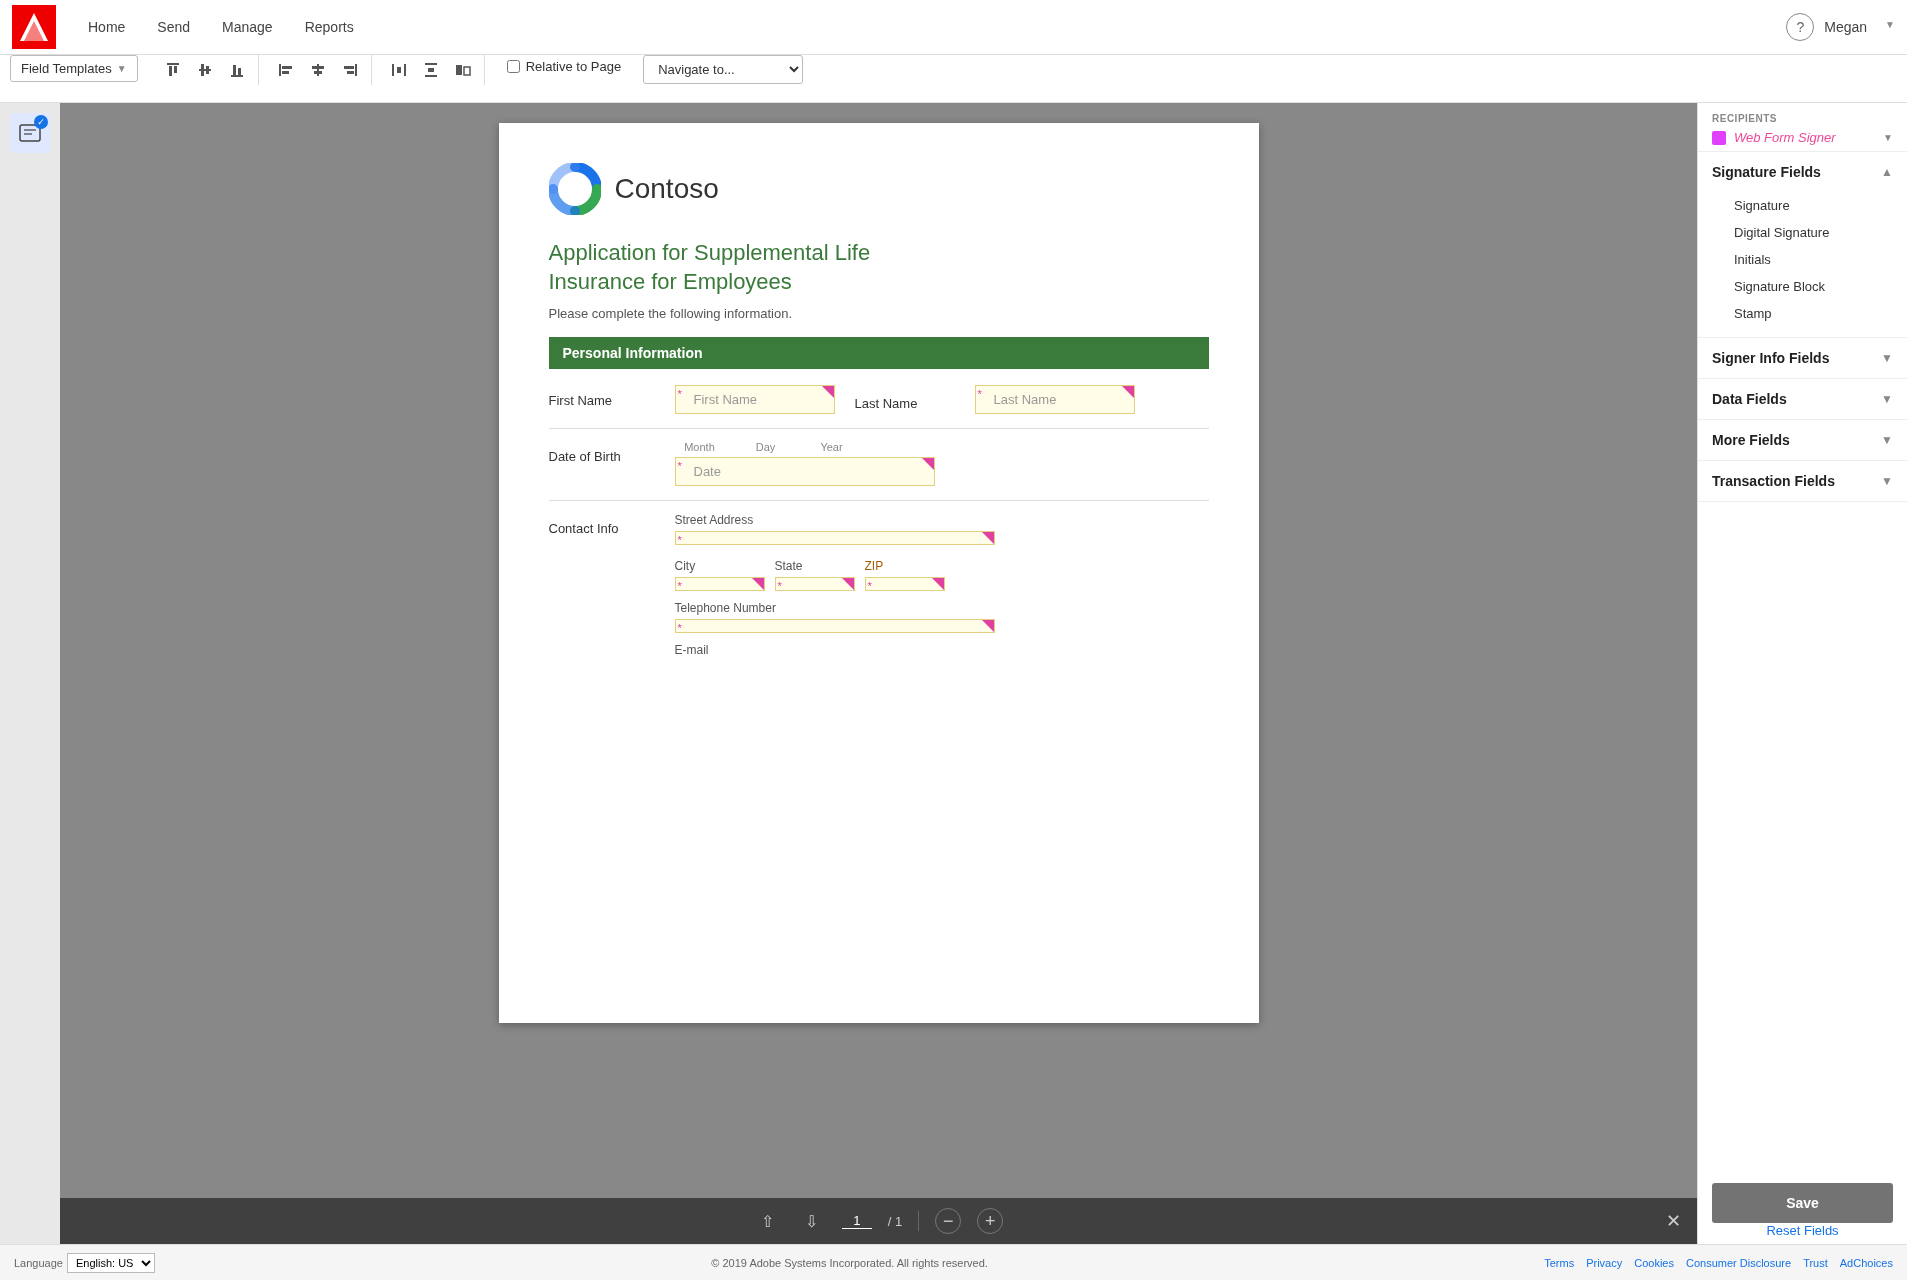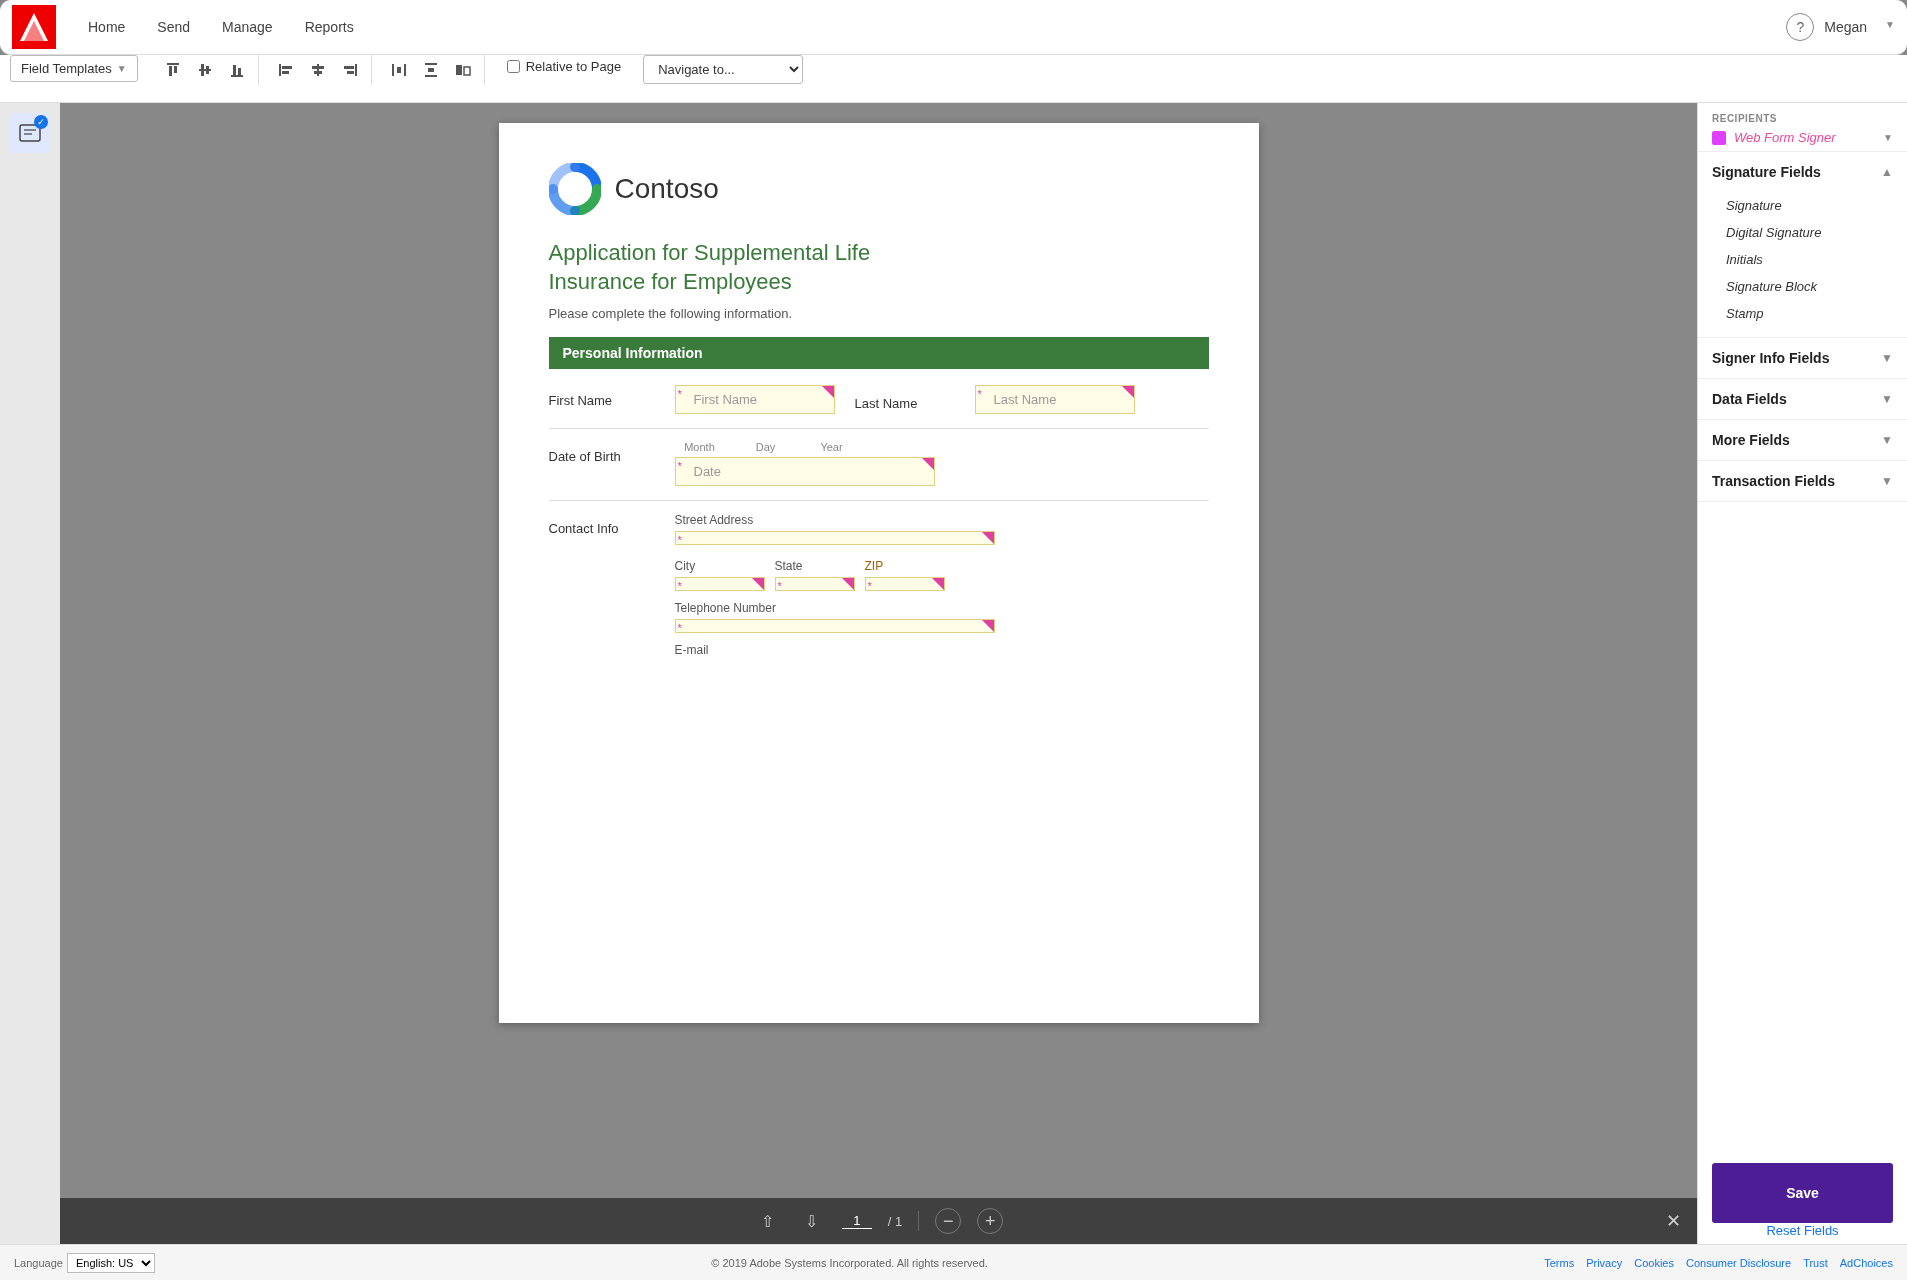--- a/index.html
+++ b/index.html
@@ -6,21 +6,20 @@
     body { font-family: 'Segoe UI', Arial, sans-serif; font-size: 13px; background: #888; overflow: hidden; width: 1907px; height: 1280px; }
 
     
     #top-bar {
       background: #fff;
       height: 55px;
       display: flex;
       align-items: center;
       padding: 0 12px;
       border-bottom: 1px solid #ddd;
-      border-radius: 11px;
     }
     #adobe-logo {
       width: 44px; height: 44px;
       background: #e00;
       display: flex; align-items: center; justify-content: center;
       color: #fff; font-size: 18px; font-weight: bold;
       margin-right: 18px;
       flex-shrink: 0;
     }
     #nav-links { display: flex; gap: 4px; flex: 1; }
@@ -249,22 +248,21 @@
     .panel-section-header {
       display: flex; align-items: center; justify-content: space-between;
       padding: 12px 14px;
       cursor: pointer;
       font-size: 14px;
       color: #222;
       font-weight: 600;
     }
     .panel-section-header .chevron { color: #888; font-size: 12px; }
     .panel-section-body {
-      padding: 0 14px 10px 28px;
-      font-style: italic;
+      padding: 0 14px 10px 36px;
     }
     .field-type-item {
       padding: 6px 0;
       font-size: 13px;
       color: #333;
       cursor: pointer;
       display: flex; align-items: center; gap: 8px;
     }
 
     
@@ -303,22 +301,22 @@
       position: absolute;
       right: 16px;
       color: #ccc; font-size: 18px; cursor: pointer;
     }
 
     
     #save-area {
       padding: 12px 14px 6px;
     }
     .save-btn {
-      width: 100%; padding: 22px;
-      background: #4c1d95; color: #fff;
+      width: 100%; padding: 12px;
+      background: #737373; color: #fff;
       border: none; border-radius: 3px;
       font-size: 14px; cursor: pointer;
       font-weight: 600;
     }
     .reset-link {
       display: block; text-align: center;
       color: #1473e6; font-size: 13px;
       margin-top: 0; cursor: pointer;
       text-decoration: none;
     }

